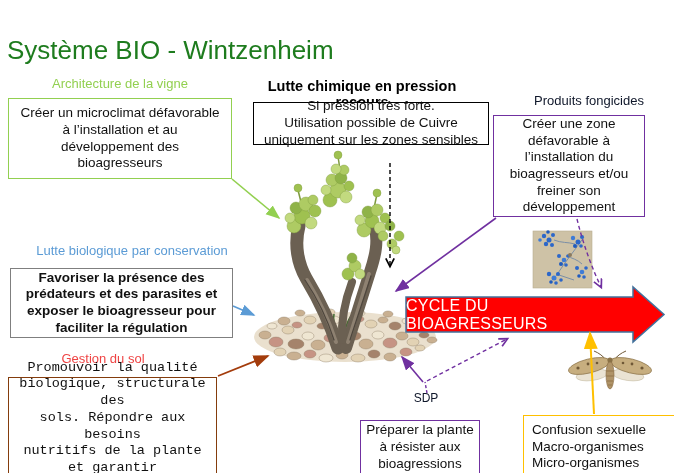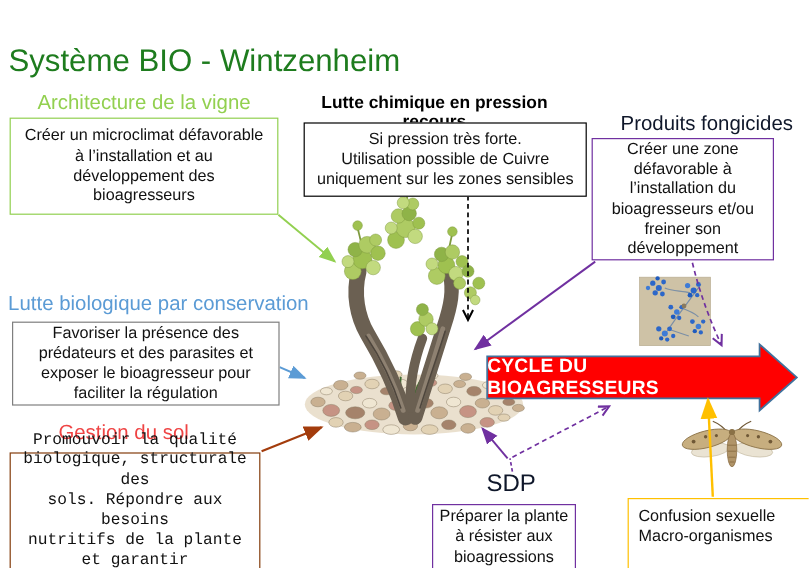--- a/index.html
+++ b/index.html
@@ -5,44 +5,44 @@
   html,body { margin:0; padding:0; background:#fff; }
   .stage {
     position:relative; width:674px; height:473px; background:#ffffff;
     font-family:"Liberation Sans", sans-serif; overflow:hidden;margin-top:30px;
   }
   .layer { position:absolute; left:0; top:0; width:674px; height:473px; z-index:1; pointer-events:none; }
   .title {
     position:absolute; left:7px; top:5px; margin:0; z-index:2;
     font-size:26px; font-weight:400; color:#1E7C1E; letter-spacing:0;
   }
-  .hdr { position:absolute; z-index:2; font-size:17px; text-align:center; line-height:1.1; }
+  .hdr { position:absolute; z-index:2; font-size:13px; text-align:center; line-height:1.1; }
   .hdr.green  { color:#92D050; }
   .hdr.black  { color:#000; font-weight:bold; font-size:14.5px; }
   .hdr.purple { color:#0f172a; }
   .hdr.blue   { color:#5B9BD5; }
   .hdr.brown  { color:#ef4444; }
   .box {
     position:absolute; z-index:2; box-sizing:border-box; background:#fff;
     border:1.5px solid #000; color:#111; font-size:13.5px; line-height:1.24;
     white-space:pre-line; text-align:center;
     display:flex; align-items:center; justify-content:center;
     padding:2px 3px;
   }
   .box.green  { border-color:#92D050; }
   .box.purple { border-color:#7030A0; }
-  .box.gray   { border-color:#7F7F7F; }
+  .box.gray   { border-color:#7F7F7F;font-weight:bold; }
   .box.brown  { border-color:#843C0C;font-family:Liberation Mono, monospace; }
   .box.yellow { border-color:#FFC000; text-align:left; justify-content:flex-start;
                 flex-direction:column; align-items:flex-start; padding:6px 4px 4px 8px; }
   .box.yellow span { display:block; }
   .cycle-label {
     position:absolute; z-index:3; left:406px; top:267px; width:228px; height:36px;
     display:flex; align-items:center; justify-content:center;
-    color:#fff; font-size:16px; letter-spacing:0.2px;font-weight:bold;
+    color:#fff; font-size:16px; letter-spacing:0.2px;
   }
 </style>
 </head>
 <body>
 
 <div class="stage">
 
   <svg class="layer" viewBox="0 0 674 473" aria-hidden="true">
     <defs>
       <marker id="mGreen" markerWidth="10" markerHeight="8" refX="8" refY="3.5" orient="auto">
@@ -259,27 +259,27 @@
     <line x1="594" y1="384" x2="590" y2="303" stroke="#FFC000" stroke-width="2" marker-end="url(#mYellow)"></line>
   </svg>
 
   <h1 class="title">Système BIO - Wintzenheim</h1>
 
   <div class="hdr green" style="left:8px; top:47px; width:224px;">Architecture de la vigne</div>
   <div class="hdr black" style="left:244px; top:49px; width:236px;">Lutte chimique en pression recours</div>
   <div class="hdr purple" style="left:503px; top:64px; width:172px;">Produits fongicides</div>
   <div class="hdr blue" style="left:2px; top:214px; width:260px;">Lutte biologique par conservation</div>
   <div class="hdr brown" style="left:8px; top:322px; width:190px;">Gestion du sol</div>
-  <div class="hdr purple" style="left:360px; top:362px; width:132px; font-size:20px;">SDP</div>
+  <div class="hdr purple" style="left:360px; top:362px; width:132px; font-size:12px;">SDP</div>
 
   <div class="box green" style="left:8px; top:68px; width:224px; height:81px;">Créer un microclimat défavorable
 à l’installation et au
 développement des
 bioagresseurs</div>
-  <div class="box" style="left:253px; top:72px; width:236px; height:62px;">Si pression très forte.
+  <div class="box" style="left:253px; top:72px; width:236px; height:43px;">Si pression très forte.
 Utilisation possible de Cuivre
 uniquement sur les zones sensibles</div>
   <div class="box purple" style="left:493px; top:85px; width:152px; height:102px;">Créer une zone
 défavorable à
 l’installation du
 bioagresseurs et/ou
 freiner son
 développement</div>
   <div class="box gray" style="left:10px; top:238px; width:223px; height:70px;">Favoriser la présence des
 prédateurs et des parasites et
@@ -289,17 +289,18 @@
 biologique, structurale des
 sols. Répondre aux besoins
 nutritifs de la plante et garantir
 une production de qualité.</div>
   <div class="box purple" style="left:360px; top:390px; width:120px; height:55px;">Préparer la plante
 à résister aux
 bioagressions</div>
   <div class="box yellow" style="left:523px; top:385px; width:164px; height:60px;">
     <span>Confusion sexuelle</span>
     <span>Macro-organismes</span>
+    <span>Micro-organismes</span>
   </div>
 
   <div class="cycle-label">CYCLE DU BIOAGRESSEURS</div>
 
 </div>
 
 </body></html>

